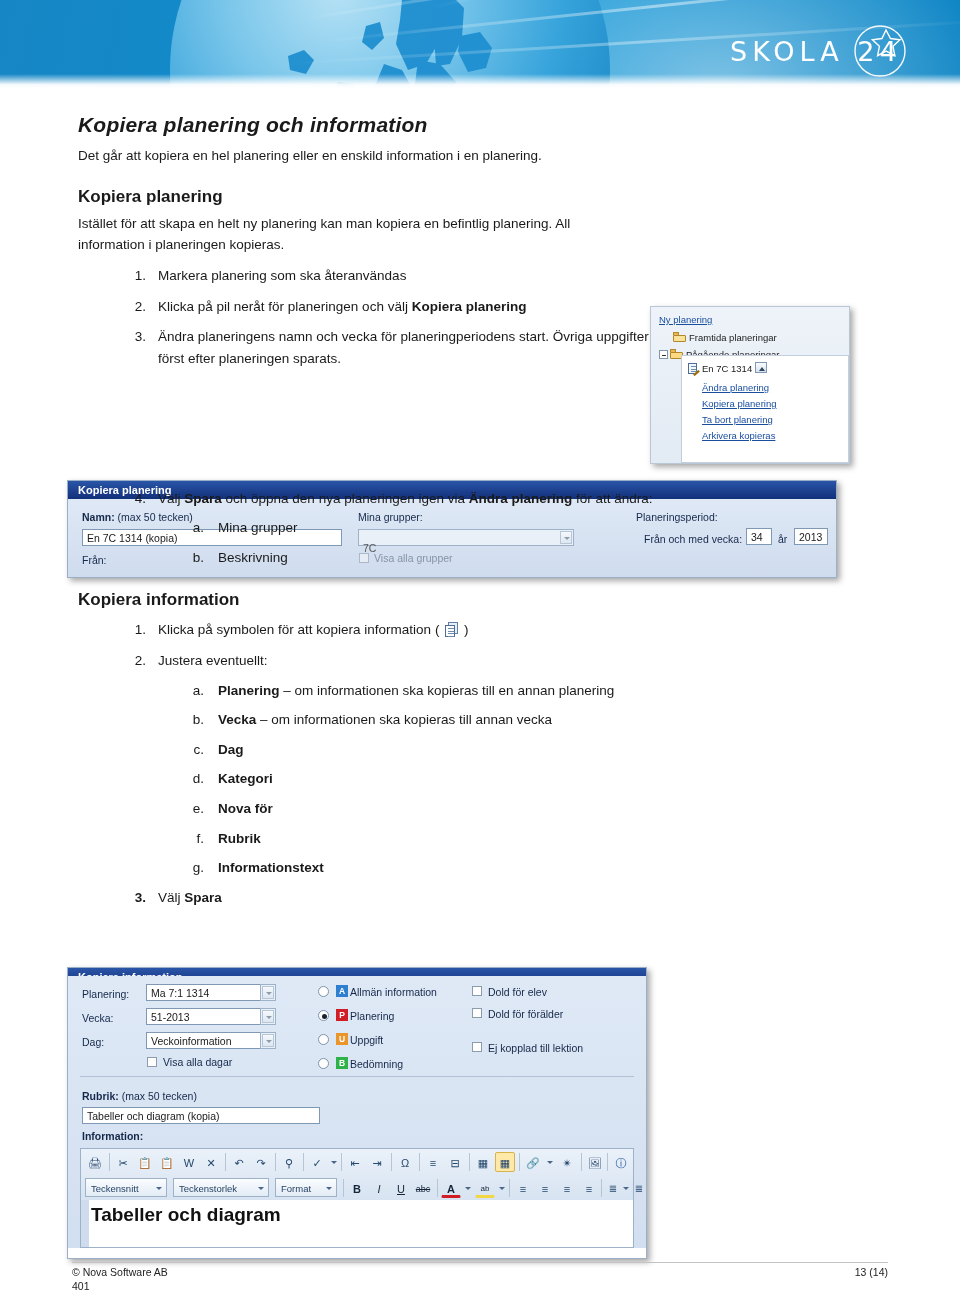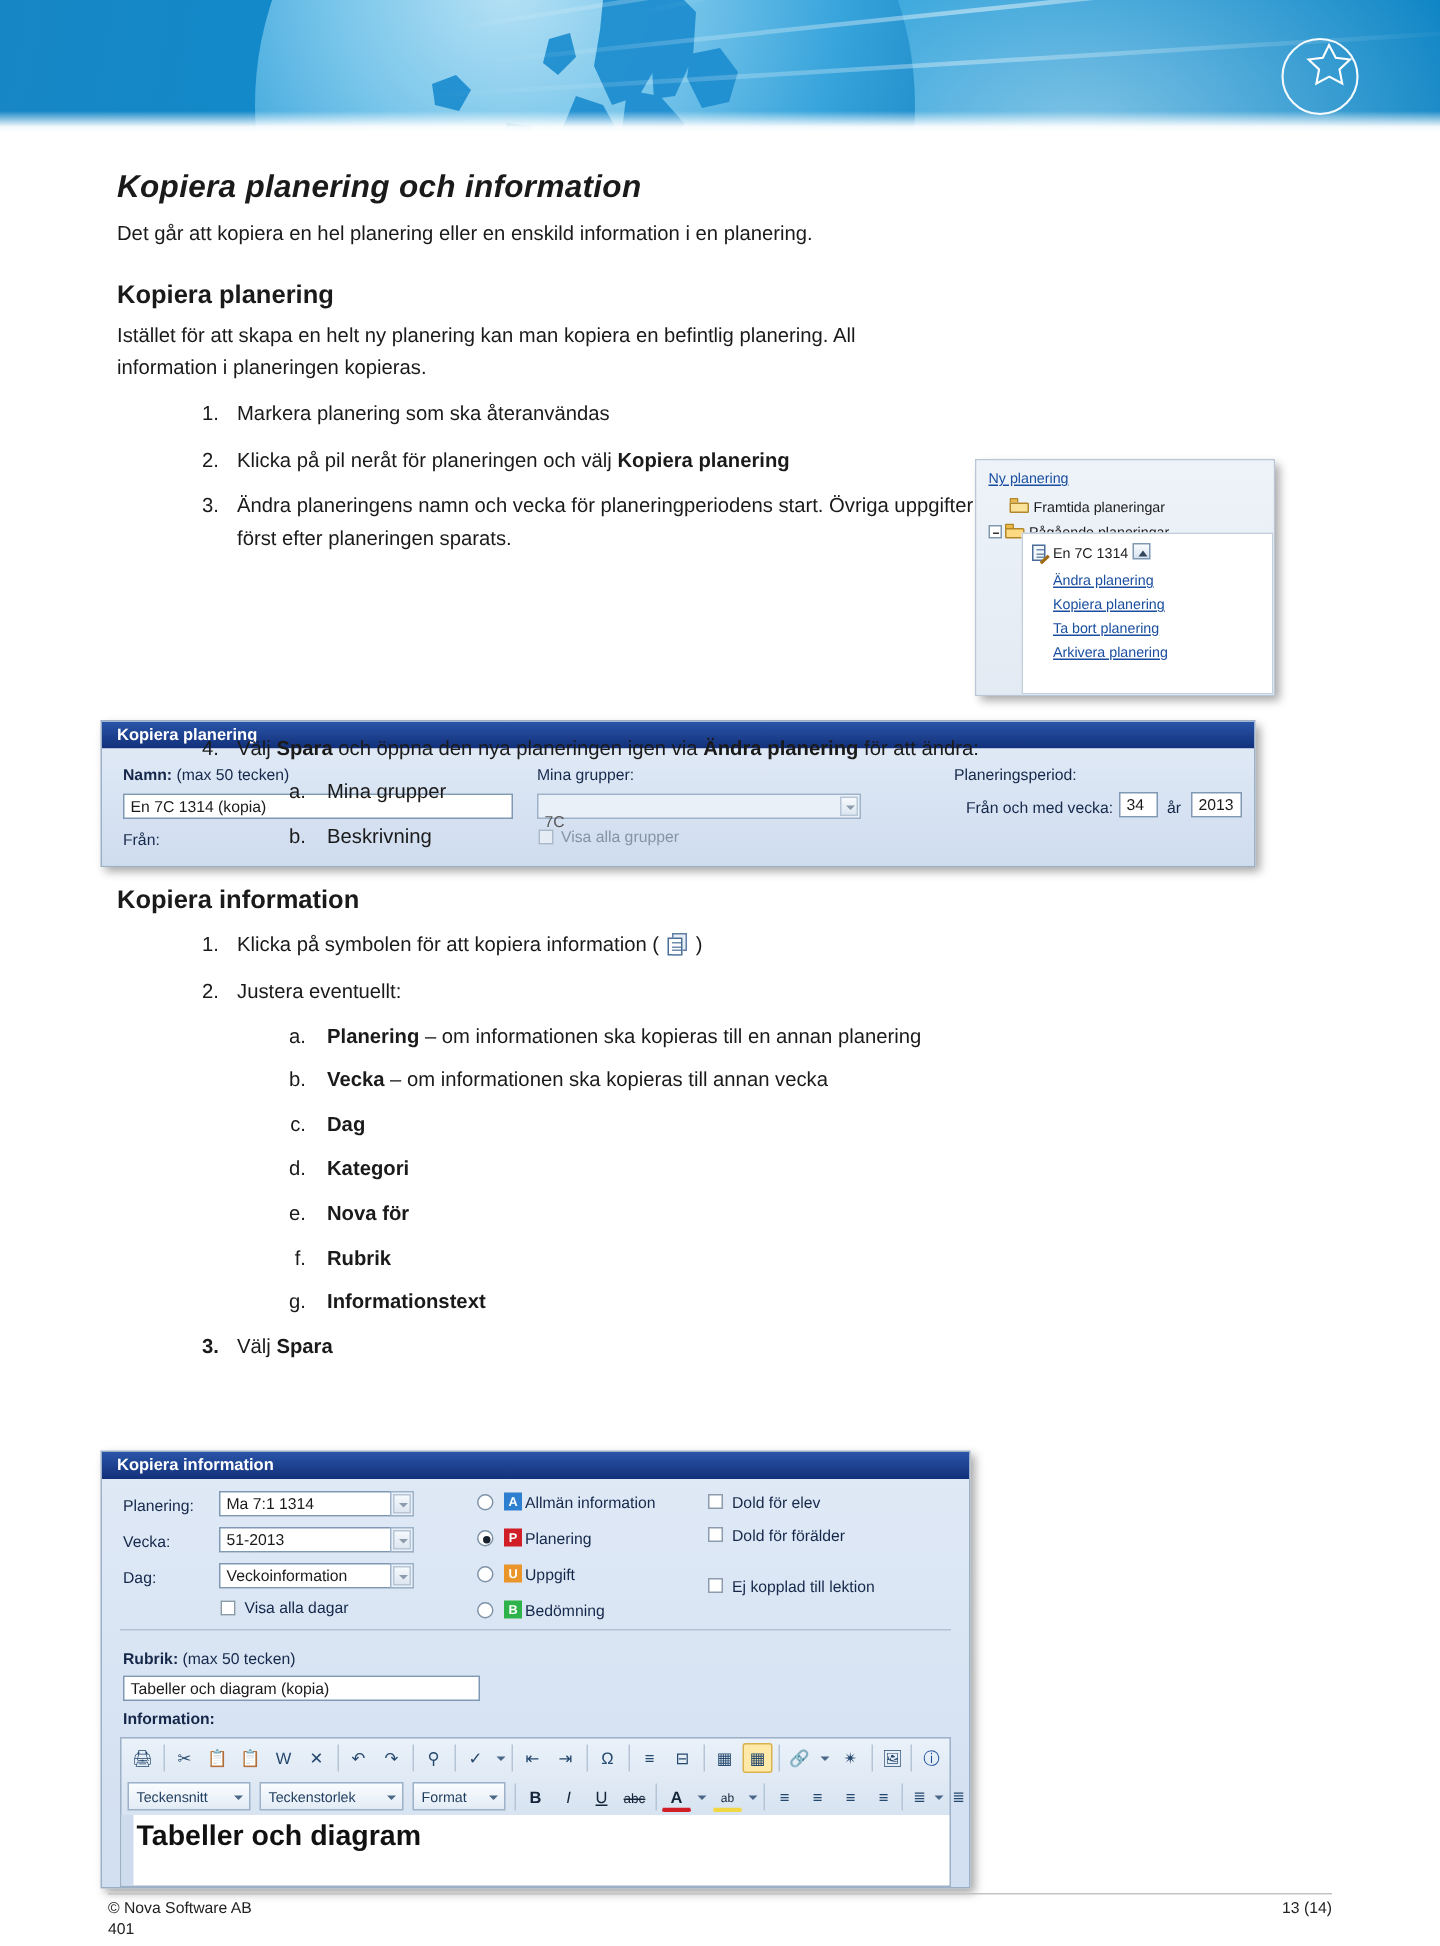--- a/index.html
+++ b/index.html
@@ -184,21 +184,21 @@
     border-left:3px solid transparent; border-right:3px solid transparent; border-top:3px solid #8c9cad;
   }
   .cbx {
     position:absolute; width:10px; height:10px; background:#fff; border:1px solid #8c9cad;
   }
   .cbx.dim { background:#e6ecf4; border-color:#aab9c9; }
 
   
   #ki-shot { left:67px; top:967px; width:580px; height:292px; border:1px solid #9bb0c6; }
   #ki-shot .dlg-body {
-    position:absolute; left:0; top:18px; width:578px; height:272px;
+    position:absolute; left:0; top:8px; width:578px; height:272px;
     background:linear-gradient(180deg,#dfe9f6 0%, #d2dff0 100%);
   }
   .hr-sep { position:absolute; left:12px; width:554px; height:1px; background:#b2c2d4; }
   .radio {
     position:absolute; width:11px; height:11px; border-radius:50%;
     background:#fff; border:1px solid #7e93a8;
   }
   .radio.on:after {
     content:""; position:absolute; left:2.5px; top:2.5px; width:5px; height:5px;
     border-radius:50%; background:#16232f;
@@ -269,20 +269,21 @@
         <path d="M118 206 l16 -6 l10 10 l-8 14 l-16 -4 z"></path>
       </g>
     </svg>
   </div>
   <div class="streak" style="left:300px; top:18px;  width:700px; transform:rotate(-9deg);  opacity:.75;"></div>
   <div class="streak" style="left:320px; top:40px;  width:680px; transform:rotate(-6deg);  opacity:.55;"></div>
   <div class="streak" style="left:290px; top:62px;  width:700px; transform:rotate(-3.5deg); opacity:.42;"></div>
   <div class="streak" style="left:430px; top:6px;   width:560px; transform:rotate(-12deg); opacity:.5;"></div>
 
   <div class="logo">
+    <div class="logotext">SKOLA 24</div>
     <svg width="190" height="58" style="position:absolute; left:0; top:0;">
       <circle cx="150" cy="27" r="25" fill="none" stroke="#ffffff" stroke-width="1.4" opacity=".95"></circle>
       <path d="M156 6 l4.5 8.5 l9.5 1.2 l-7 6.6 l1.8 9.4 l-8.6 -4.6 l-8.6 4.6 l1.8 -9.4 l-7 -6.6 l9.5 -1.2 z" fill="none" stroke="#ffffff" stroke-width="1.4"></path>
     </svg>
   </div>
   <div class="banner-bottom"></div>
 </div>
 
 <div class="page">
 
@@ -333,21 +334,21 @@
       <div class="row" style="left:20px; top:26px;">
         <span class="lnk">Ändra planering</span>
       </div>
       <div class="row" style="left:20px; top:42px;">
         <span class="lnk">Kopiera planering</span>
       </div>
       <div class="row" style="left:20px; top:58px;">
         <span class="lnk">Ta bort planering</span>
       </div>
       <div class="row" style="left:20px; top:74px;">
-        <span class="lnk">Arkivera planering</span>
+        <span class="lnk">Arkivera kopieras</span>
       </div>
     </div>
   </div>
 
   <div class="shot" id="kp-shot">
     <div class="dlg-title">Kopiera planering</div>
     <div class="dlg-body">
 
       <div class="fld-label" style="left:14px; top:12px;">
         <span class="b">Namn:</span><span> (max 50 tecken)</span>

